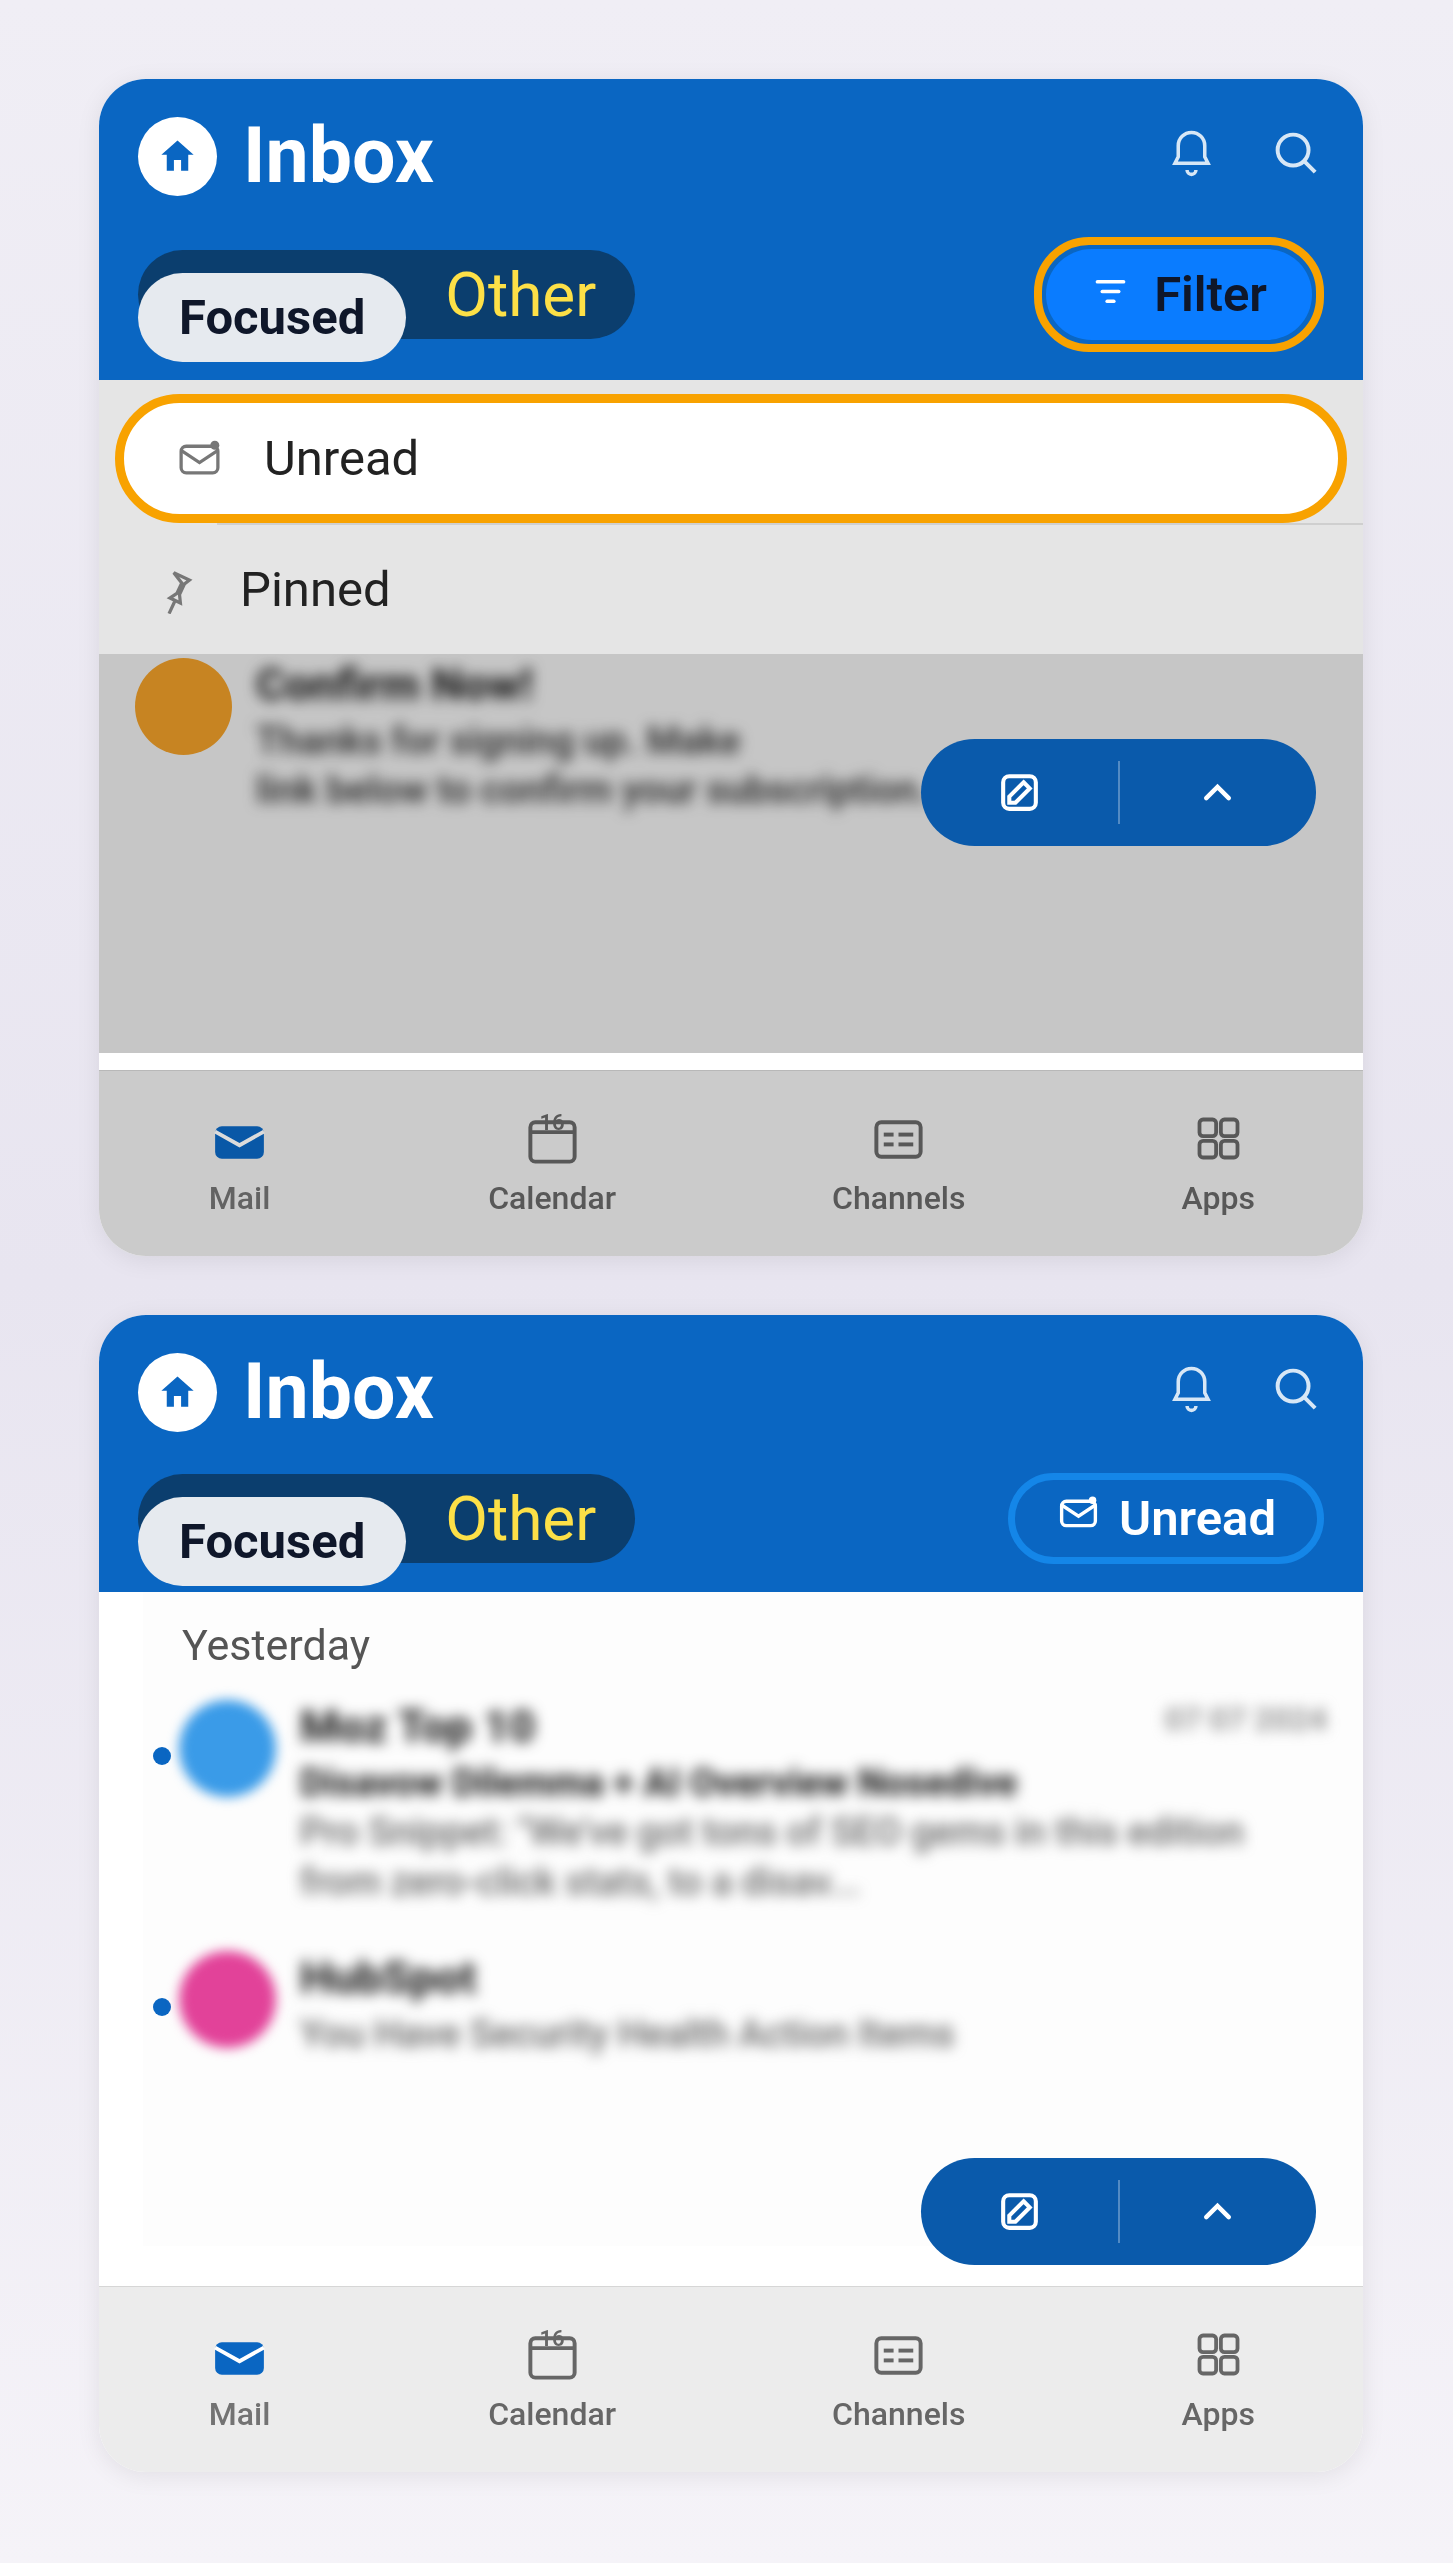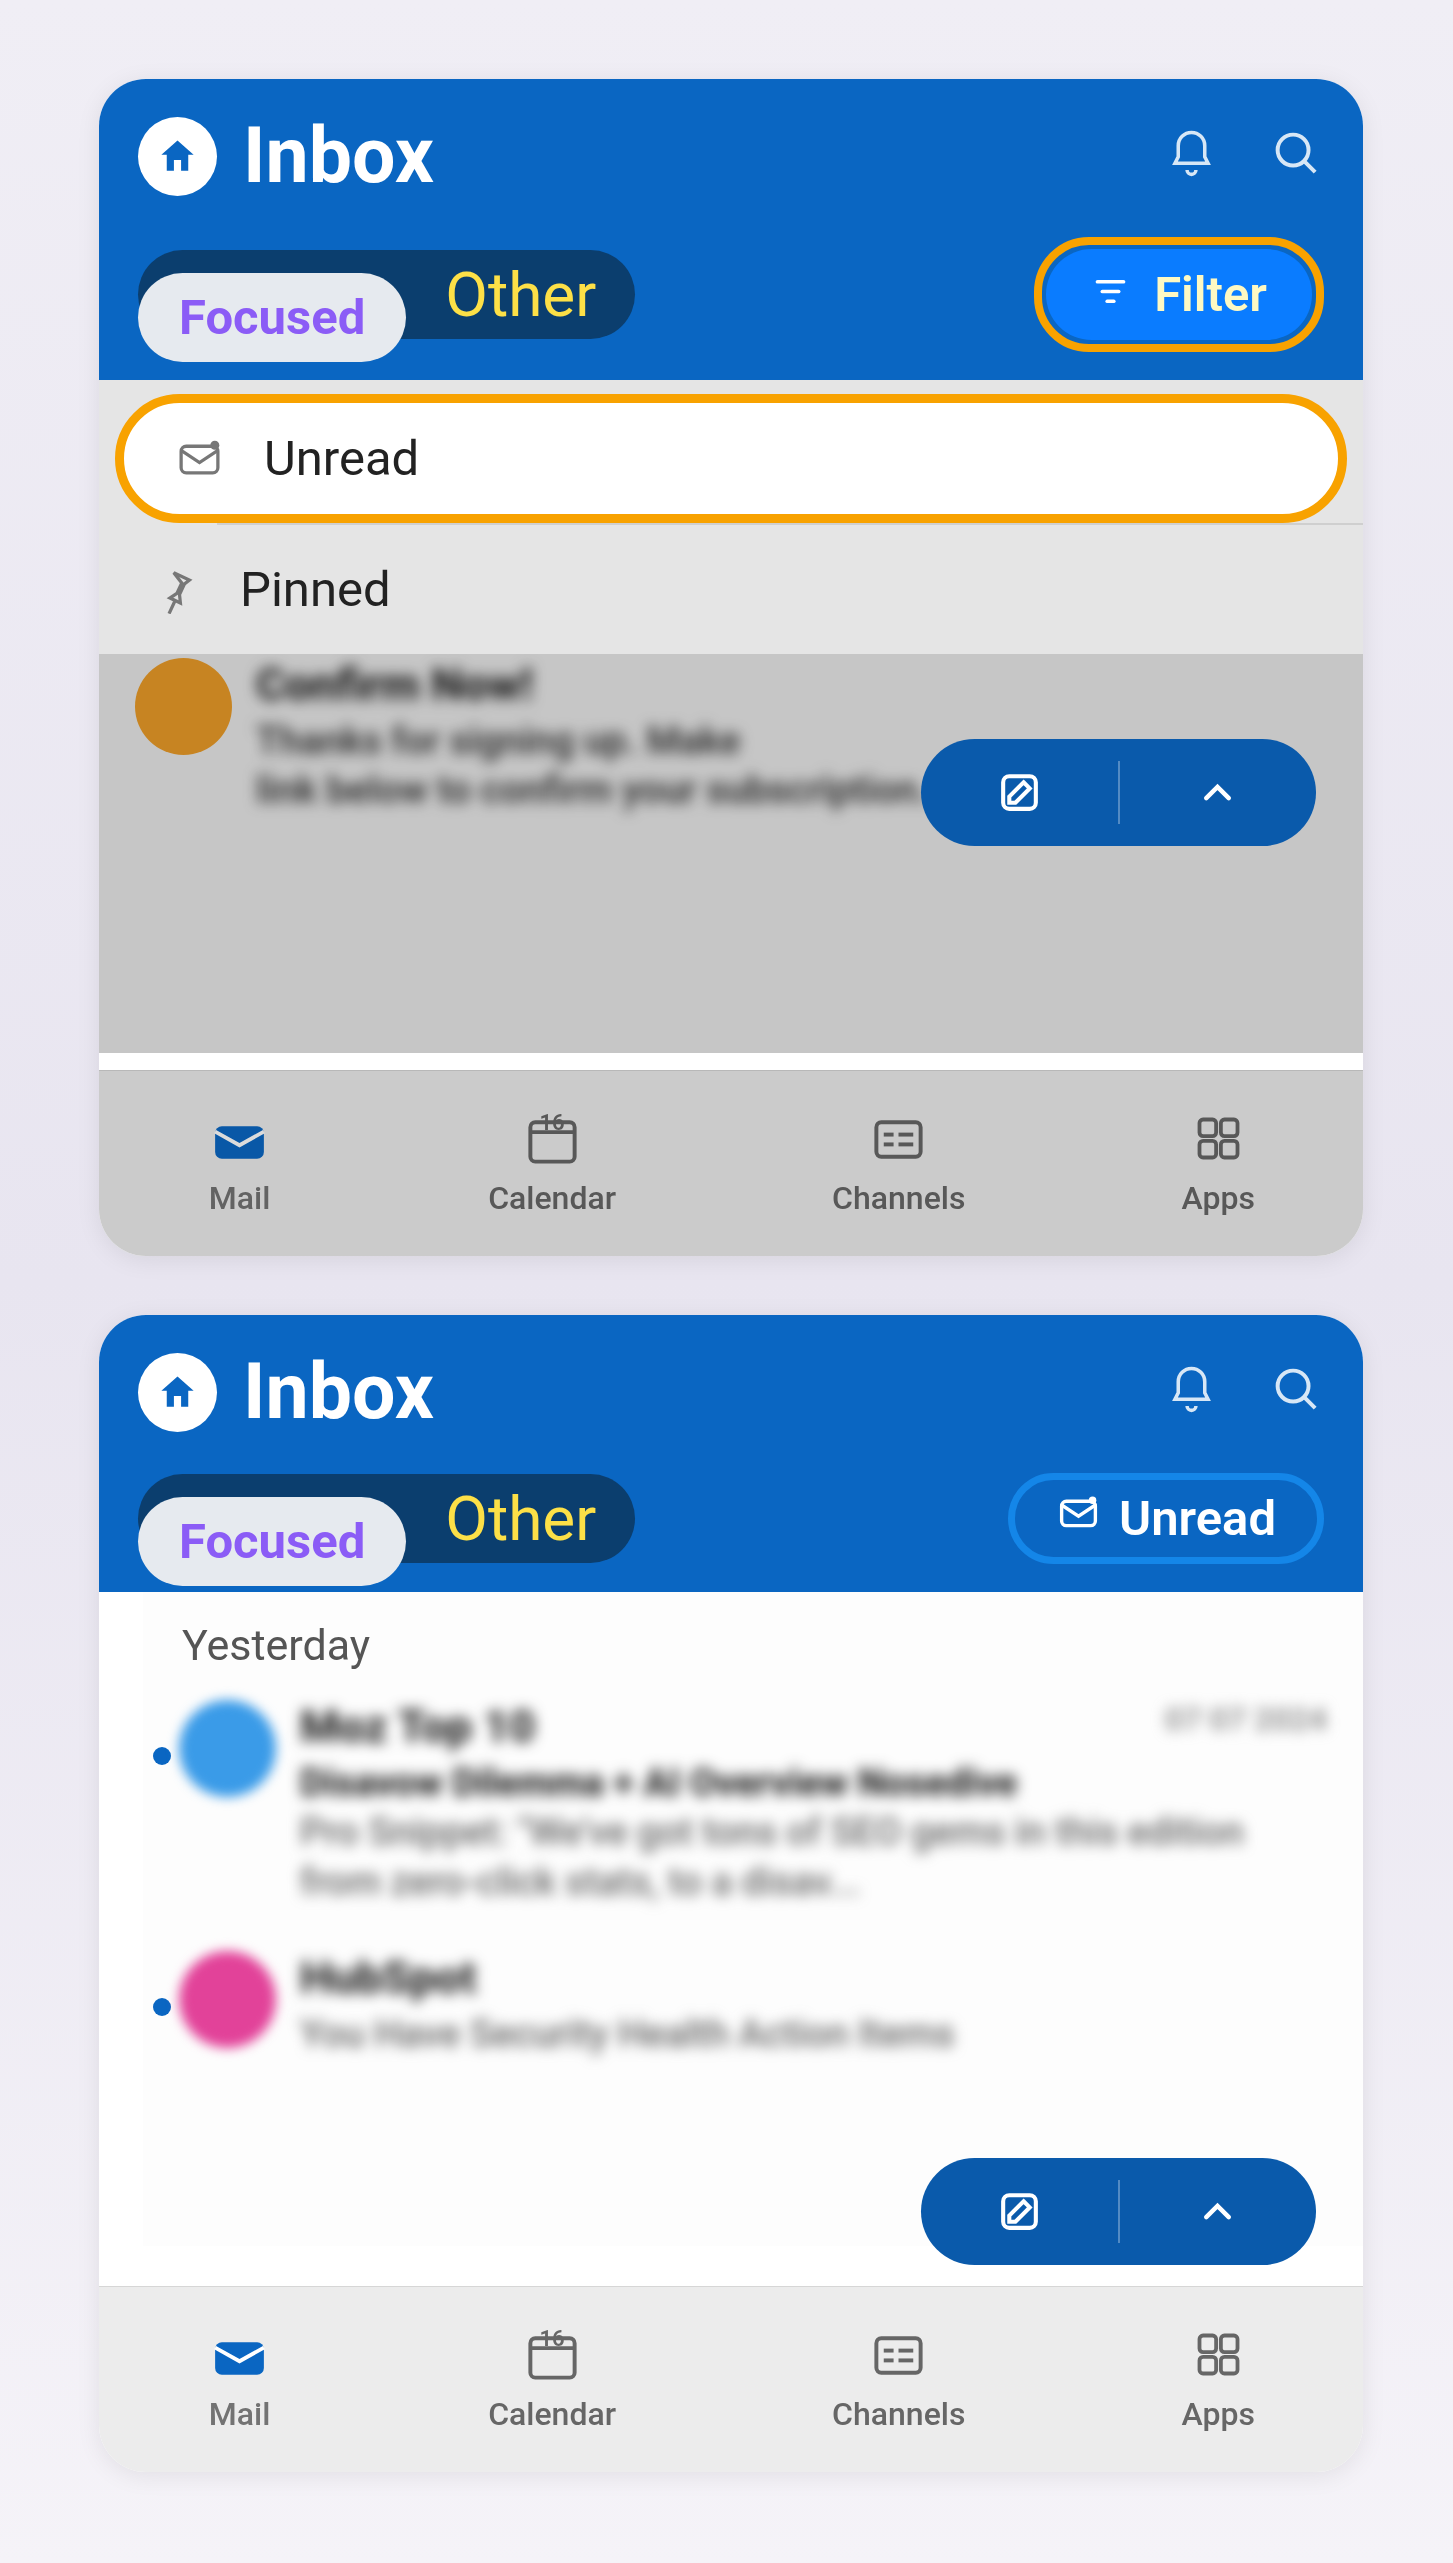--- a/index.html
+++ b/index.html
@@ -56,21 +56,21 @@
   }
   .seg {
     background: #0b3e6e;
     border-radius: 51px;
     display: flex;
     align-items: center;
     height: 89px;
   }
   .seg-focused {
     background: #e6eaef;
-    color: #8b5cf6;
+    color: #0f172a;
     border-radius: 51px;
     padding: 0 41px;
     height: 89px;
     display: flex;
     align-items: center;
     font-size: 49px;
     font-weight: 700;
     margin-top: 45px;
   }
   .seg-other {
@@ -80,21 +80,21 @@
     font-weight: 400;
   }
   .filter-pill {
     background: #0a7cff;
     border-radius: 51px;
     padding: 0 45px;
     height: 91px;
     display: flex;
     align-items: center;
     gap: 24px;
-    color: #fef9c3;
+    color: #0f172a;
     font-size: 49px;
     font-weight: 600;
   }
   .highlight-ring {
     border: 8px solid #f8a200;
     border-radius: 55px;
     padding: 4px;
     display: inline-flex;
   }
   .unread-pill {

